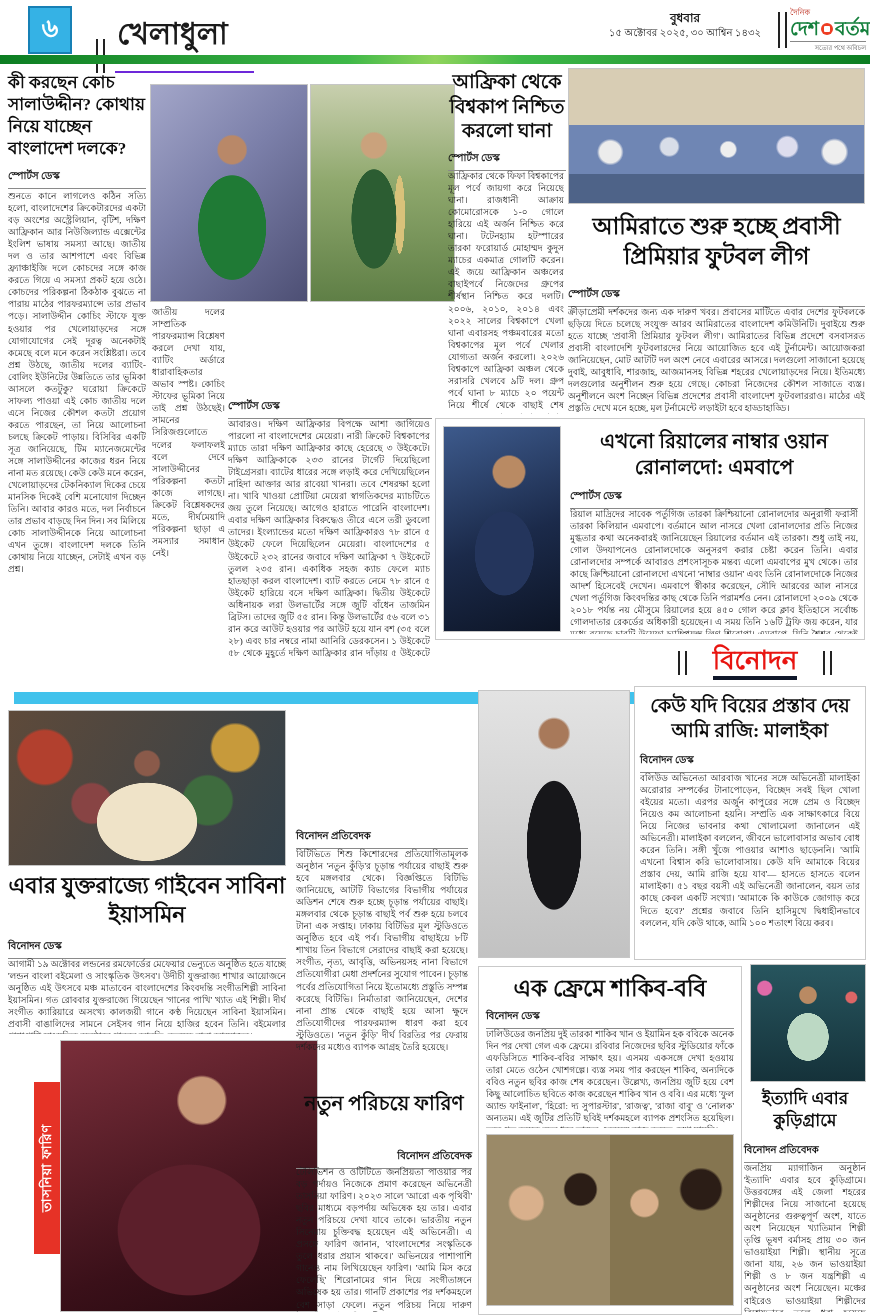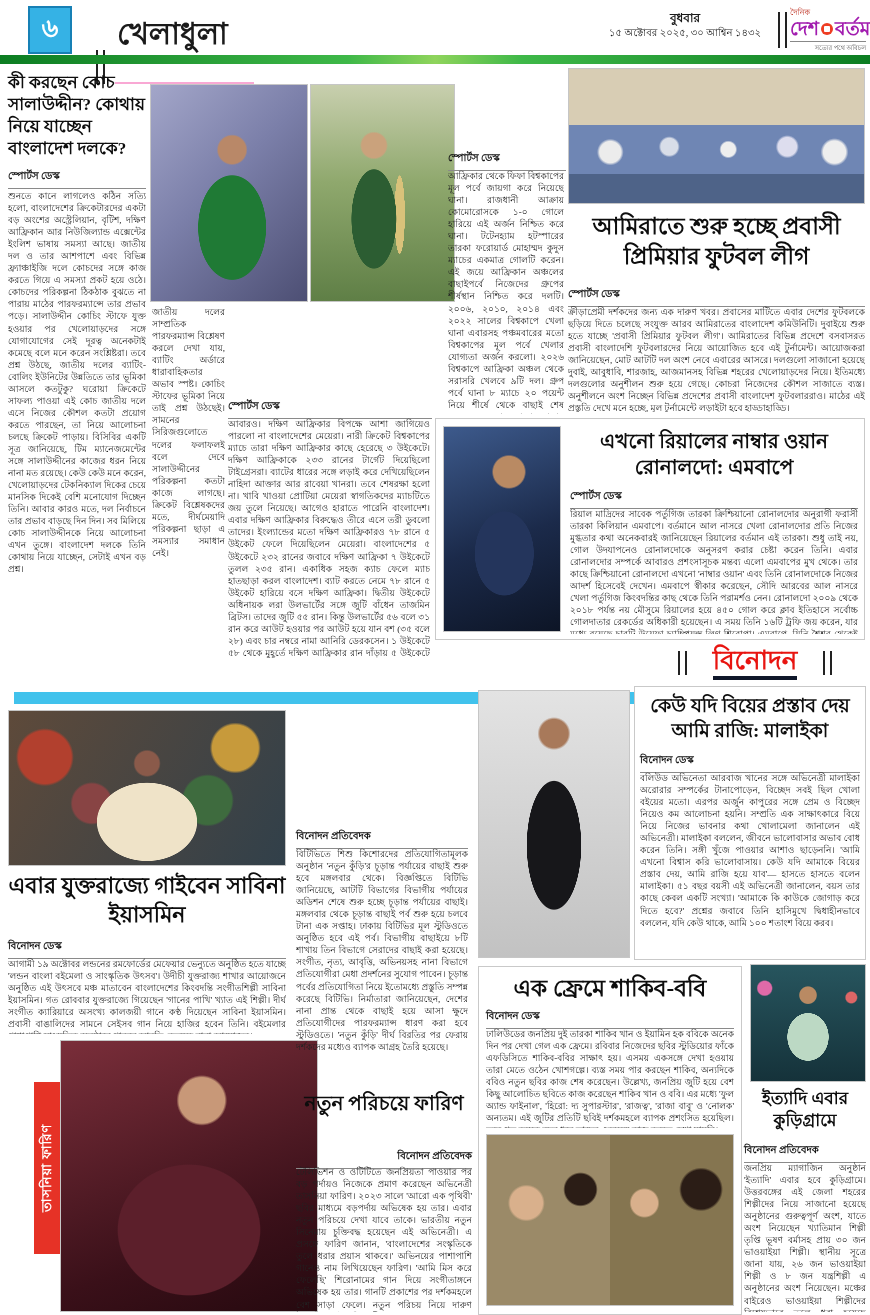--- a/index.html
+++ b/index.html
@@ -11,27 +11,27 @@
   .byline{font-size:10px;font-weight:700;color:#111;border-bottom:1px solid #8a8a8a;padding-bottom:3px;}
   .body-text{font-size:9px;line-height:1.34;text-align:justify;color:#222;overflow:hidden;}
   .photo{border:1px solid #c6c6c6;box-sizing:border-box;}
   .box{border:1px solid #c9c9c9;box-sizing:border-box;background:#fff;}
   .dbar{border-left:2px solid #222;border-right:2px solid #222;width:5px;display:inline-block;}
 
   
   #pagenum{left:28px;top:6px;width:40px;height:44px;background:#35b2e5;border:2px solid #1780b5;
            color:#fff;font-weight:700;font-size:26px;display:flex;align-items:center;justify-content:center;}
   #section-title{left:96px;top:10px;display:flex;align-items:flex-end;gap:10px;}
-  #section-title .txt{font-size:30px;font-weight:700;border-bottom:2px solid #f9a8d4;padding:0 26px 21px 2px;}
+  #section-title .txt{font-size:30px;font-weight:700;border-bottom:2px solid #6d28d9;padding:0 26px 10px 2px;}
   #dateblock{left:600px;top:10px;width:170px;text-align:center;line-height:1.35;}
   #dateblock .wd{font-weight:700;font-size:12px;}
   #dateblock .dt{font-size:10px;}
   #masthead{left:790px;top:6px;width:76px;}
   #masthead .daily{font-size:8px;color:#c0392b;}
-  #masthead .nm{font-size:19px;font-weight:700;color:#a21caf;display:flex;align-items:center;gap:2px;line-height:1.05;}
+  #masthead .nm{font-size:19px;font-weight:700;color:#15803d;display:flex;align-items:center;gap:2px;line-height:1.05;}
   #masthead .dot{width:12px;height:12px;border-radius:50%;background:#ee3d23;display:inline-block;position:relative;flex:none;}
   #masthead .dot::after{content:"";position:absolute;left:3px;top:3px;width:6px;height:6px;background:#fff;border-radius:1px;}
   #masthead .tg{font-size:6.5px;color:#555;border-top:1px solid #888;margin-top:2px;text-align:right;padding-top:1px;}
   #greenbar{left:0;top:55px;width:870px;height:9px;
             background:linear-gradient(90deg,#0c7d22,#3eb848 40%,#8fd45c 50%,#3eb848 60%,#0c7d22);}
 
   
   #binodon{left:640px;top:646px;width:230px;height:34px;display:flex;align-items:center;justify-content:center;gap:26px;}
   #binodon .lbl{color:#e81410;font-size:26px;font-weight:700;border-bottom:4px solid #0f172a;line-height:1.15;}
   #binodon .dbar{height:24px;}
@@ -122,20 +122,21 @@
   <div class="abs byline" style="left:8px;top:168px;width:138px;">স্পোর্টস ডেস্ক</div>
   <div class="abs body-text" style="left:8px;top:190px;width:138px;height:470px;">শুনতে কানে লাগলেও কঠিন সত্যি হলো, বাংলাদেশের ক্রিকেটারদের একটা বড় অংশের অস্ট্রেলিয়ান, বৃটিশ, দক্ষিণ আফ্রিকান আর নিউজিল্যান্ড এক্সেন্টের ইংলিশ ভাষায় সমস্যা আছে। জাতীয় দল ও তার আশপাশে এবং বিভিন্ন ফ্র্যাঞ্চাইজি দলে কোচদের সঙ্গে কাজ করতে গিয়ে এ সমস্যা প্রকট হয়ে ওঠে। কোচদের পরিকল্পনা ঠিকঠাক বুঝতে না পারায় মাঠের পারফরম্যান্সে তার প্রভাব পড়ে। সালাউদ্দীন কোচিং স্টাফে যুক্ত হওয়ার পর খেলোয়াড়দের সঙ্গে যোগাযোগের সেই দূরত্ব অনেকটাই কমেছে বলে মনে করেন সংশ্লিষ্টরা। তবে প্রশ্ন উঠছে, জাতীয় দলের ব্যাটিং-বোলিং ইউনিটের উন্নতিতে তার ভূমিকা আসলে কতটুকু? ঘরোয়া ক্রিকেটে সাফল্য পাওয়া এই কোচ জাতীয় দলে এসে নিজের কৌশল কতটা প্রয়োগ করতে পারছেন, তা নিয়ে আলোচনা চলছে ক্রিকেট পাড়ায়। বিসিবির একটি সূত্র জানিয়েছে, টিম ম্যানেজমেন্টের সঙ্গে সালাউদ্দীনের কাজের ধরন নিয়ে নানা মত রয়েছে। কেউ কেউ মনে করেন, খেলোয়াড়দের টেকনিক্যাল দিকের চেয়ে মানসিক দিকেই বেশি মনোযোগ দিচ্ছেন তিনি। আবার কারও মতে, দল নির্বাচনে তার প্রভাব বাড়ছে দিন দিন। সব মিলিয়ে কোচ সালাউদ্দীনকে নিয়ে আলোচনা এখন তুঙ্গে। বাংলাদেশ দলকে তিনি কোথায় নিয়ে যাচ্ছেন, সেটাই এখন বড় প্রশ্ন।</div>
   <div class="abs body-text" style="left:152px;top:306px;width:73px;height:354px;">জাতীয় দলের সাম্প্রতিক পারফরম্যান্স বিশ্লেষণ করলে দেখা যায়, ব্যাটিং অর্ডারে ধারাবাহিকতার অভাব স্পষ্ট। কোচিং স্টাফের ভূমিকা নিয়ে তাই প্রশ্ন উঠছেই। সামনের সিরিজগুলোতে দলের ফলাফলই বলে দেবে সালাউদ্দীনের পরিকল্পনা কতটা কাজে লাগছে। ক্রিকেট বিশ্লেষকদের মতে, দীর্ঘমেয়াদি পরিকল্পনা ছাড়া এ সমস্যার সমাধান নেই।</div>
 
   <div class="abs photo ph-bd" style="left:150px;top:84px;width:158px;height:218px;"></div>
   <div class="abs photo ph-sa" style="left:310px;top:84px;width:145px;height:218px;"></div>
 
   <div class="abs byline" style="left:228px;top:398px;width:204px;">স্পোর্টস ডেস্ক</div>
   <div class="abs body-text" style="left:228px;top:418px;width:202px;height:240px;">আবারও। দক্ষিণ আফ্রিকার বিপক্ষে আশা জাগিয়েও পারলো না বাংলাদেশের মেয়েরা। নারী ক্রিকেট বিশ্বকাপের ম্যাচে তারা দক্ষিণ আফ্রিকার কাছে হেরেছে ৩ উইকেটে। দক্ষিণ আফ্রিকাকে ২৩৩ রানের টার্গেট দিয়েছিলো টাইগ্রেসরা। ব্যাটের ধারের সঙ্গে লড়াই করে দেখিয়েছিলেন নাহিদা আক্তার আর রাবেয়া খানরা। তবে শেষরক্ষা হলো না। খাবি খাওয়া প্রোটিয়া মেয়েরা স্বাগতিকদের ম্যাচটিতে জয় তুলে নিয়েছে। আগেও হারাতে পারেনি বাংলাদেশ। এবার দক্ষিণ আফ্রিকার বিরুদ্ধেও তীরে এসে তরী ডুবলো তাদের। ইংল্যান্ডের মতো দক্ষিণ আফ্রিকারও ৭৮ রানে ৫ উইকেট ফেলে দিয়েছিলেন মেয়েরা। বাংলাদেশের ৫ উইকেটে ২৩২ রানের জবাবে দক্ষিণ আফ্রিকা ৭ উইকেটে তুলল ২৩৫ রান। একাধিক সহজ ক্যাচ ফেলে ম্যাচ হাতছাড়া করল বাংলাদেশ। ব্যাট করতে নেমে ৭৮ রানে ৫ উইকেট হারিয়ে বসে দক্ষিণ আফ্রিকা। দ্বিতীয় উইকেটে অধিনায়ক লরা উলভার্টের সঙ্গে জুটি বাঁধেন তাজমিন ব্রিটস। তাদের জুটি ৫৫ রান। কিন্তু উলভার্টের ৫৬ বলে ৩১ রান করে আউট হওয়ার পর আউট হয়ে যান বশ (৩৫ বলে ২৮) এবং চার নম্বরে নামা আনিরি ডেরকসেন। ১ উইকেটে ৫৮ থেকে মুহূর্তে দক্ষিণ আফ্রিকার রান দাঁড়ায় ৫ উইকেটে ৭৮। ছয় নম্বরে নামা মারিজানে কাপ ও ক্লোয়ি ট্রায়ন জুটিই শেষ পর্যন্ত ম্যাচ বের করে নেয়।</div>
 
+  <div class="abs hl center" style="left:448px;top:70px;width:118px;font-size:19px;">আফ্রিকা থেকে বিশ্বকাপ নিশ্চিত করলো ঘানা</div>
   <div class="abs byline" style="left:448px;top:150px;width:118px;">স্পোর্টস ডেস্ক</div>
   <div class="abs body-text" style="left:448px;top:170px;width:116px;height:244px;">আফ্রিকার থেকে ফিফা বিশ্বকাপের মূল পর্বে জায়গা করে নিয়েছে ঘানা। রাজধানী আক্রায় কোমোরোসকে ১-০ গোলে হারিয়ে এই অর্জন নিশ্চিত করে ঘানা। টটেনহ্যাম হটস্পারের তারকা ফরোয়ার্ড মোহাম্মদ কুদুস ম্যাচের একমাত্র গোলটি করেন। এই জয়ে আফ্রিকান অঞ্চলের বাছাইপর্বে নিজেদের গ্রুপের শীর্ষস্থান নিশ্চিত করে দলটি। ২০০৬, ২০১০, ২০১৪ এবং ২০২২ সালের বিশ্বকাপে খেলা ঘানা এবারসহ পঞ্চমবারের মতো বিশ্বকাপের মূল পর্বে খেলার যোগ্যতা অর্জন করলো। ২০২৬ বিশ্বকাপে আফ্রিকা অঞ্চল থেকে সরাসরি খেলবে ৯টি দল। গ্রুপ পর্বে ঘানা ৮ ম্যাচে ২০ পয়েন্ট নিয়ে শীর্ষে থেকে বাছাই শেষ করে। জয়ের পর আক্রার রাস্তায় আনন্দে মেতে ওঠে হাজারো সমর্থক।</div>
   <div class="abs photo ph-ghana" style="left:568px;top:68px;width:297px;height:136px;"></div>
 
   <div class="abs hl center" style="left:568px;top:212px;width:297px;font-size:23px;">আমিরাতে শুরু হচ্ছে প্রবাসী প্রিমিয়ার ফুটবল লীগ</div>
   <div class="abs byline" style="left:568px;top:286px;width:297px;">স্পোর্টস ডেস্ক</div>
   <div class="abs body-text" style="left:568px;top:306px;width:297px;height:106px;">ক্রীড়াপ্রেমী দর্শকদের জন্য এক দারুণ খবর। প্রবাসের মাটিতে এবার দেশের ফুটবলকে ছড়িয়ে দিতে চলেছে সংযুক্ত আরব আমিরাতের বাংলাদেশ কমিউনিটি। দুবাইয়ে শুরু হতে যাচ্ছে 'প্রবাসী প্রিমিয়ার ফুটবল লীগ'। আমিরাতের বিভিন্ন প্রদেশে বসবাসরত প্রবাসী বাংলাদেশি ফুটবলারদের নিয়ে আয়োজিত হবে এই টুর্নামেন্ট। আয়োজকরা জানিয়েছেন, মোট আটটি দল অংশ নেবে এবারের আসরে। দলগুলো সাজানো হয়েছে দুবাই, আবুধাবি, শারজাহ, আজমানসহ বিভিন্ন শহরের খেলোয়াড়দের নিয়ে। ইতিমধ্যে দলগুলোর অনুশীলন শুরু হয়ে গেছে। কোচরা নিজেদের কৌশল সাজাতে ব্যস্ত। অনুশীলনে অংশ নিচ্ছেন বিভিন্ন প্রদেশের প্রবাসী বাংলাদেশ ফুটবলাররাও। মাঠের এই প্রস্তুতি দেখে মনে হচ্ছে, মূল টুর্নামেন্টে লড়াইটা হবে হাড্ডাহাড্ডি।</div>
 
   <div class="abs box" style="left:435px;top:418px;width:430px;height:222px;"></div>
   <div class="abs photo ph-mbappe" style="left:443px;top:426px;width:118px;height:206px;"></div>

